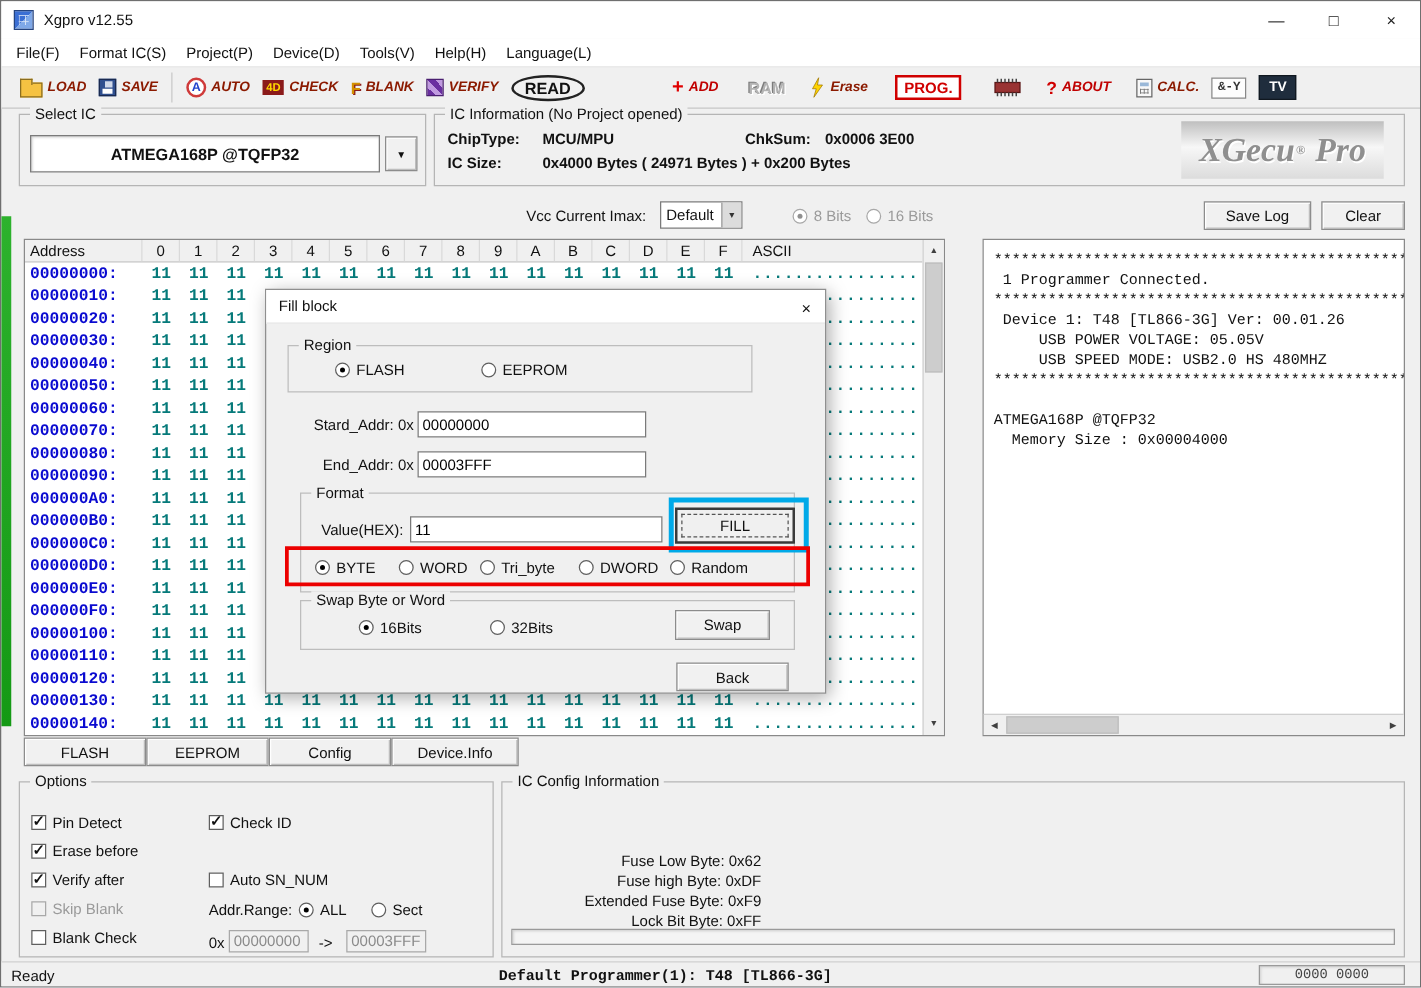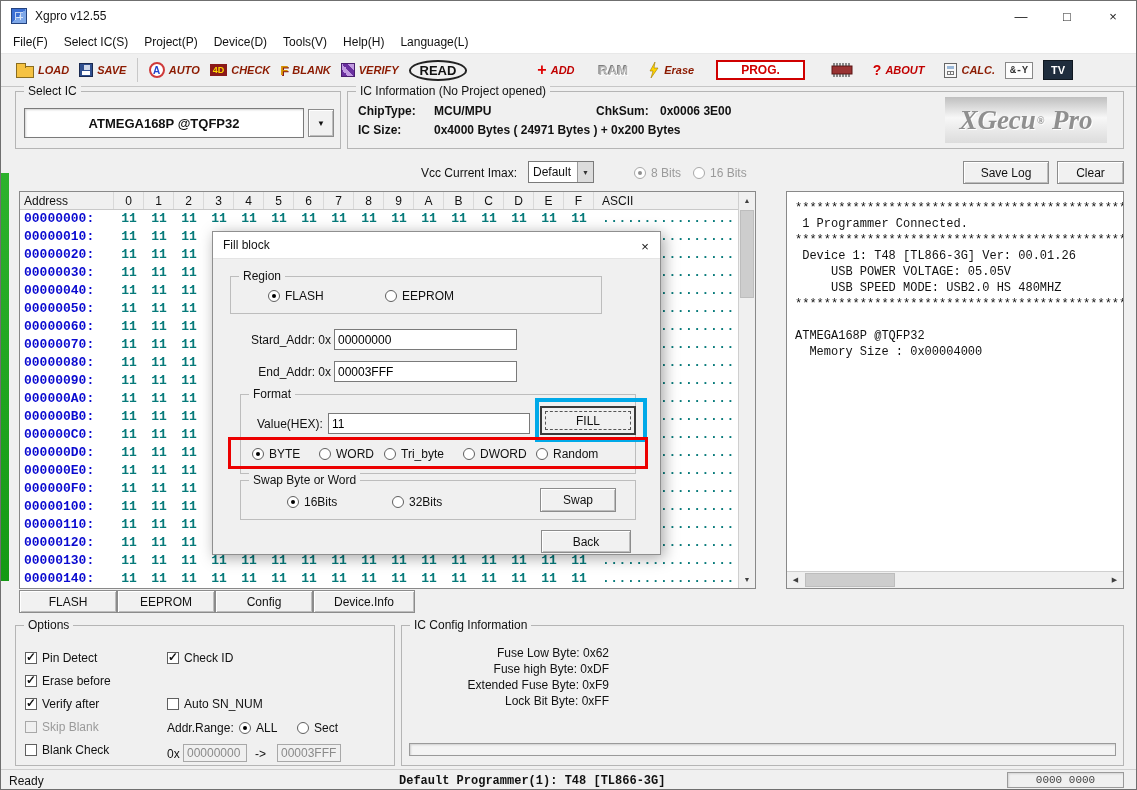--- a/index.html
+++ b/index.html
@@ -25,21 +25,21 @@
 .floppy-icon::before{content:"";position:absolute;top:1px;left:4px;width:6px;height:5px;background:#cfd8ea}
 .floppy-icon::after{content:"";position:absolute;bottom:1px;left:2px;width:8px;height:4px;background:#fff}
 .auto-glyph{width:16px;height:16px;border:2px solid #cf3a3a;border-radius:50%;color:#2244cc;font-weight:bold;font-size:10px;display:flex;align-items:center;justify-content:center;background:#fff}
 .check-glyph{background:#8b1a1a;color:#ffd700;padding:1px 3px;font-size:9px;font-weight:bold}
 .blank-glyph{color:#d49000;font-weight:bold;font-size:13px;text-shadow:1px 1px 0 #8b1a1a}
 .verify-icon{width:14px;height:14px;background:linear-gradient(45deg,#6a2fa0 25%,#c09ae0 25% 50%,#6a2fa0 50% 75%,#c09ae0 75%);border:1px solid #4a1f70}
 .read-btn{border:2px solid #222;border-radius:50%;padding:1px 9px;font-weight:bold;font-size:13px;background:#f0f0f0}
 .add-plus{color:#e00000;font-weight:bold;font-size:16px;line-height:14px}
 .add-label,.about-label{font-size:11px;font-weight:bold;font-style:italic;color:#c00000}
 .ram-glyph{font-weight:bold;font-size:13px;color:#b3b3b3;text-shadow:1px 1px 0 #fff,-1px -1px 0 #7d7d7d}
-.prog-btn{border:2px solid #d00000;color:#d00000;font-weight:bold;font-size:12px;padding:1px 23px;background:#fff}
+.prog-btn{border:2px solid #d00000;color:#d00000;font-weight:bold;font-size:12px;padding:1px 5px;background:#fff}
 .about-q{color:#d00000;font-weight:bold;font-size:14px}
 .calc-icon{width:13px;height:15px;background:#f8f8f8;border:1px solid #666;position:relative}
 .calc-icon::before{content:"";position:absolute;left:2px;top:2px;right:2px;height:3px;background:#9ab8d8}
 .calc-icon::after{content:"";position:absolute;left:2px;top:7px;right:2px;bottom:2px;background:linear-gradient(#777 1px,transparent 1px) 0 0/3px 3px,linear-gradient(90deg,#777 1px,transparent 1px) 0 0/3px 3px}
 .pinmap-icon{font-family:"Liberation Mono",monospace;font-size:10px;font-weight:bold;color:#333;border:1px solid #888;background:#fdfdfd;padding:2px 4px}
 .tv-btn{background:#1f2d3d;color:#fff;font-weight:bold;font-size:11px;padding:3px 7px;border:1px solid #101820}
 .tb-grow{flex:1}.tb-endpad{width:140px}
 
 .group{position:absolute;border:1px solid #b5b5b5}
 .group>.legend{position:absolute;top:-8px;left:8px;background:#f0f0f0;padding:0 4px;font-size:12px;line-height:14px;white-space:nowrap}
@@ -92,21 +92,21 @@
 .dialog{position:absolute;left:211px;top:230px;width:449px;height:324px;background:#f0f0f0;border:1px solid #8f8f8f;box-shadow:3px 3px 14px rgba(0,0,0,.35);z-index:50}
 .dlg-title{height:27px;background:#fff;display:flex;align-items:center;padding-left:10px;font-size:12px;border-bottom:1px solid #e4e4e4}
 .dlg-close{position:absolute;right:6px;top:5px;width:18px;height:18px;display:flex;align-items:center;justify-content:center;font-size:13px}
 .dlg-label{position:absolute;font-size:12px;white-space:nowrap}
 .fill-btn{border:2px solid #3a3a3a;background:#f0f0f0;font-size:12px;display:flex;align-items:center;justify-content:center;position:absolute}
 .fill-btn::after{content:"";position:absolute;inset:3px;border:1px dashed #555}
 
 .ann-cyan{position:absolute;left:534px;top:397px;width:112px;height:44px;border:4px solid #00a9e8;z-index:60;pointer-events:none}
 .ann-red{position:absolute;left:227px;top:436px;width:420px;height:32px;border:3px solid #ec0000;z-index:60;pointer-events:none}
 
-.fuse-lines{position:absolute;left:408px;top:644px;width:200px;text-align:right;font-size:12px;line-height:16px}
+.fuse-lines{position:absolute;left:408px;top:680px;width:200px;text-align:right;font-size:12px;line-height:16px}
 .cfg-slider{position:absolute;left:408px;top:742px;width:707px;height:13px;background:#f4f4f4;border:1px solid #9a9a9a;box-shadow:inset 1px 1px 2px rgba(0,0,0,.15)}
 .statusbar{position:absolute;left:0;top:768px;width:100%;height:22px;background:#f0f0f0;border-top:1px solid #cfcfcf}
 .status-counter{position:absolute;left:1006px;top:771px;width:117px;height:16px;border:1px solid #9a9a9a;box-shadow:inset 1px 1px 2px rgba(0,0,0,.12);display:flex;align-items:center;justify-content:center;font-family:"Liberation Mono",monospace;font-size:11px;color:#444}
 .green-sliver{position:absolute;left:0;top:172px;width:8px;height:408px;background:linear-gradient(180deg,#2db22d,#149914)}
 .mono{font-family:"Liberation Mono",monospace}
 </style>
 </head>
 <body>
 
 <div id="screen">
@@ -116,21 +116,21 @@
     <span>Xgpro v12.55</span>
     <div class="win-btns">
       <span class="win-btn">—</span>
       <span class="win-btn">□</span>
       <span class="win-btn">×</span>
     </div>
   </div>
 
   <div class="menubar">
       <span class="menu-item">File(F)</span>
-      <span class="menu-item">Select IC(S)</span>
+      <span class="menu-item">Format IC(S)</span>
       <span class="menu-item">Project(P)</span>
       <span class="menu-item">Device(D)</span>
       <span class="menu-item">Tools(V)</span>
       <span class="menu-item">Help(H)</span>
       <span class="menu-item">Language(L)</span>
     </div>
 
   <div class="toolbar">
     <div class="tbtn">
         <span class="folder-icon"></span>

